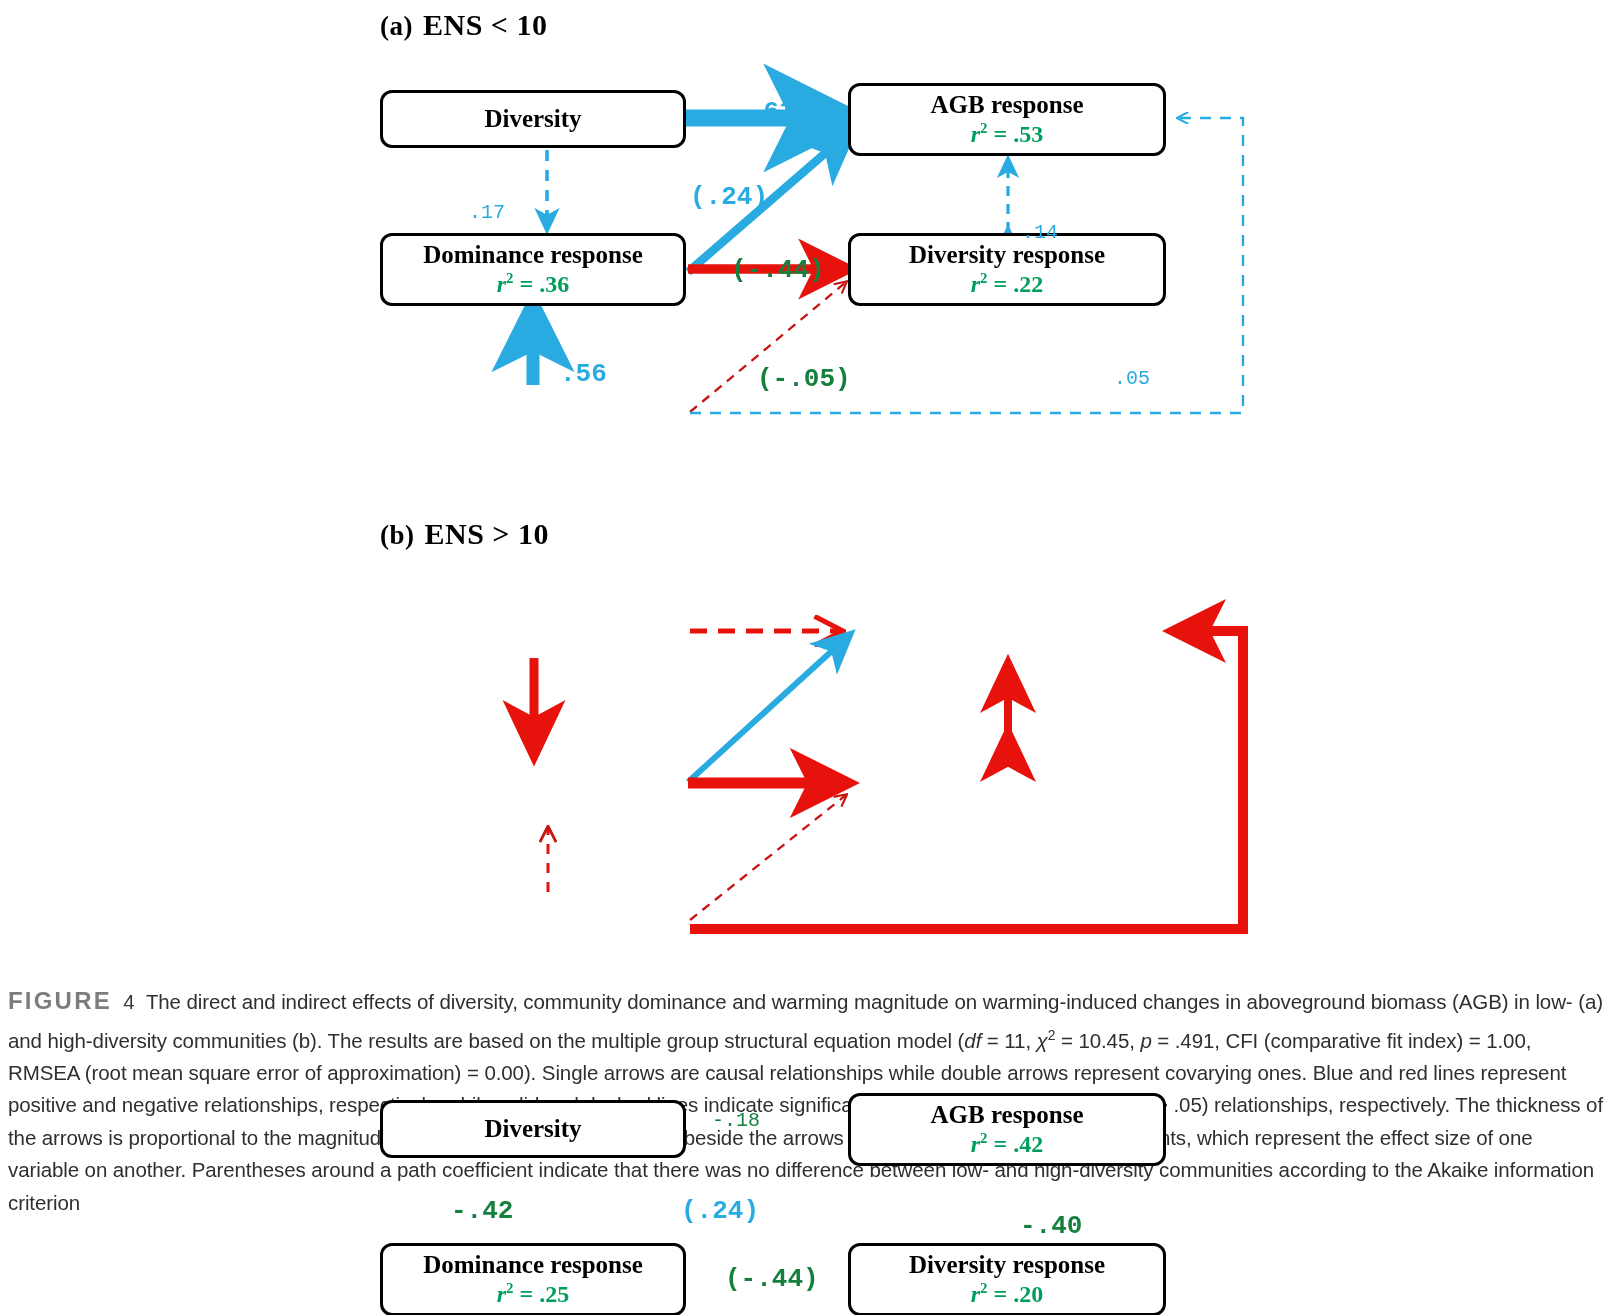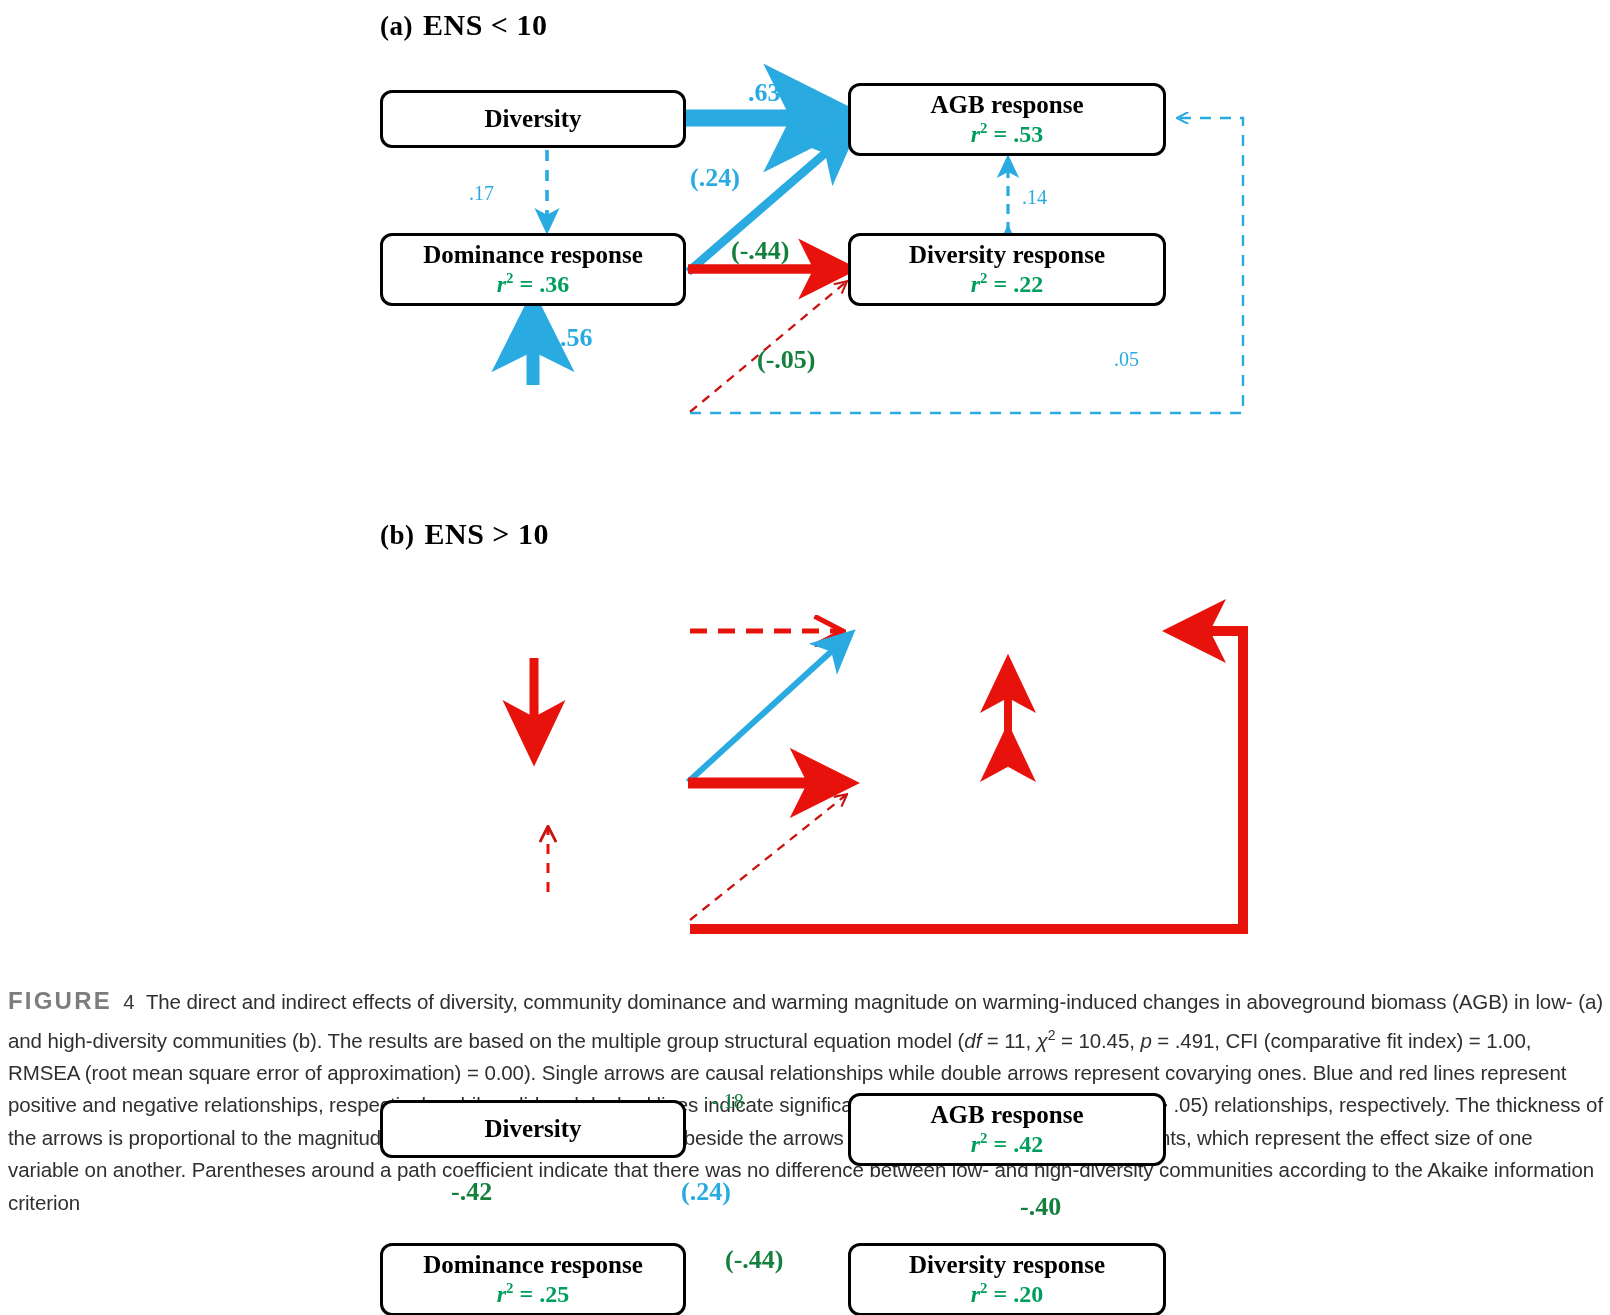--- a/index.html
+++ b/index.html
@@ -77,25 +77,26 @@
     line-height: 1.05;
     margin-top: 2px;
     white-space: nowrap;
   }
   .node-r2 .ital { font-style: italic; }
   .node-r2 sup { font-size: 0.62em; vertical-align: super; }
 
   
   .coef {
     position: absolute;
-    font-family: Liberation Serif, serif;
+    font-family: Liberation Mono, monospace;
     font-weight: bold;
     font-size: 26px;
     white-space: nowrap;
     z-index: 6;
+    margin-top: 19px;
   }
   .coef.thin { font-weight: normal; font-size: 20px; }
   .coef.blue { color: #29ABE2; }
   .coef.red  { color: #15803d; }
 
   
   #caption {
     position: absolute;
     left: 8px;
     top: 985px;
@@ -180,22 +181,22 @@
     <div class="node" style="left:848px; top:233px; width:318px; height:73px;">
       <div class="node-label">Diversity response</div>
       <div class="node-r2"><span class="ital">r</span><sup>2</sup> = <span>.22</span></div>
     </div>
 
 
     <div class="coef blue" style="left:748px; top:78px;">.63</div>
     <div class="coef blue thin" style="left:469px; top:182px;">.17</div>
     <div class="coef blue" style="left:690px; top:163px;">(.24)</div>
     <div class="coef red" style="left:731px; top:236px;">(-.44)</div>
-    <div class="coef blue thin" style="left:1022px; top:186px;">.14</div>
-    <div class="coef blue" style="left:560px; top:323px;">.56</div>
+    <div class="coef blue thin" style="left:1022px; top:202px;">.14</div>
+    <div class="coef blue" style="left:560px; top:340px;">.56</div>
     <div class="coef red" style="left:757px; top:345px;">(-.05)</div>
     <div class="coef blue thin" style="left:1114px; top:348px;">.05</div>
   </div>
 
   <div class="panel" id="panel-b">
 
     <div class="panel-title">
       <span class="tag">(b)</span><span>ENS &gt; 10</span>
     </div>
 

